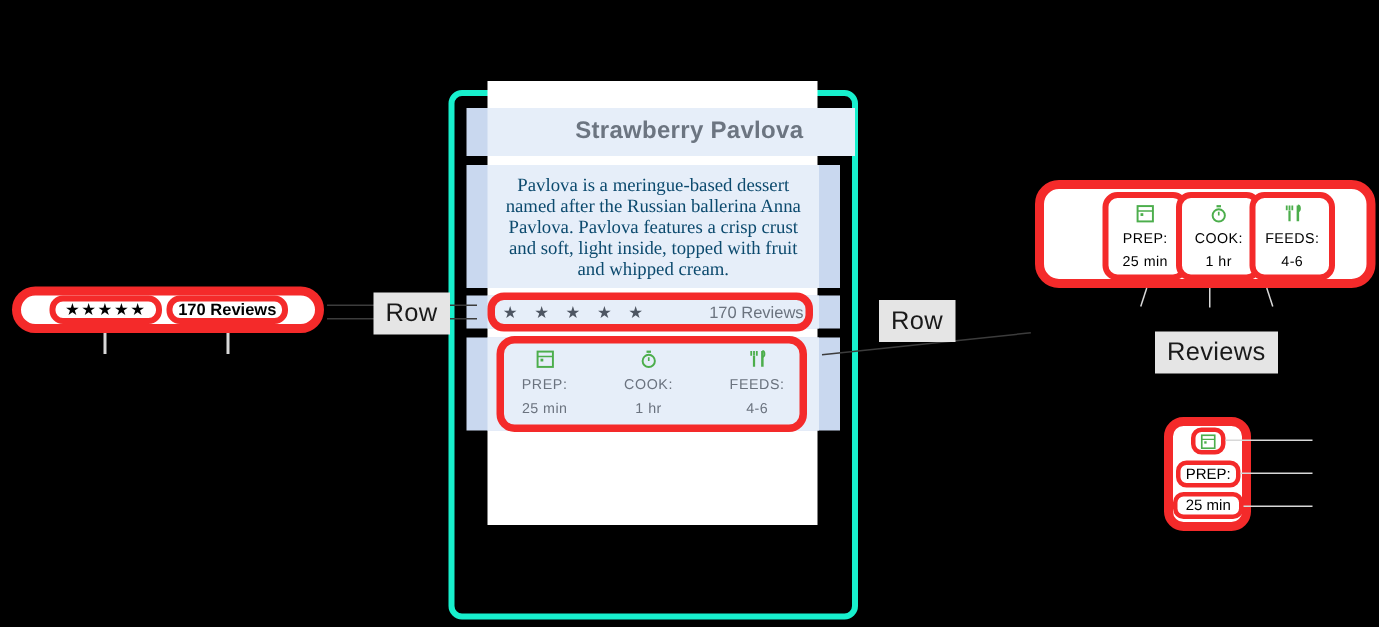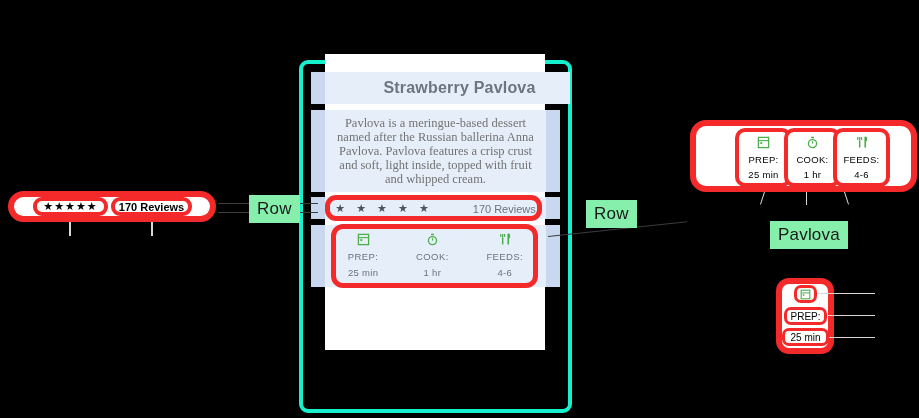--- a/index.html
+++ b/index.html
@@ -25,21 +25,21 @@
     border-radius:9px;
     box-sizing:border-box;
     display:flex;align-items:center;justify-content:center;
   }
   .redbox-t{
     border:3px solid #f42a2a;border-radius:7px;background:#ffffff;
     display:flex;align-items:center;justify-content:center;
     box-sizing:border-box;
   }
   .lbl{
-    position:absolute;background:#86efac;color:#1a1a1a;
+    position:absolute;background:#e5e5e5;color:#1a1a1a;
     font-size:17px;line-height:1;
     padding:5px 8px 6px 8px;
     letter-spacing:0.2px;
     white-space:nowrap;
   }
   .leader{position:absolute;background:#d8d8d8;}
   .leader.dark{background:#3c3c3c;}
 
   
   #frame-cyan{
@@ -62,21 +62,21 @@
   }
 
   #sec-title{left:325px;top:72px;width:221px;height:32px;
     display:flex;align-items:center;justify-content:center;padding-left:24px;}
   #sec-title .t{
     color:#6c7581;font-size:16px;font-weight:bold;letter-spacing:.2px;
   }
   #sec-desc{left:325px;top:110px;width:221px;height:82px;
     display:flex;align-items:center;justify-content:center;}
   #sec-desc .t{
-    color:#737373;font-family:"Liberation Serif", serif;
+    color:#0c4a6e;font-family:"Liberation Serif", serif;
     font-size:12.5px;line-height:14px;text-align:center;padding:0 8px;
   }
   #sec-rev{left:325px;top:197px;width:221px;height:22px;}
   #sec-meta{left:325px;top:225px;width:221px;height:62px;}
 
   
   #rev-inner{
     position:absolute;left:329px;top:198px;width:213px;height:21px;
     background:#e6eef9;display:flex;align-items:center;
     justify-content:center;gap:40px;
@@ -283,15 +283,15 @@
   <div class="redbox-t" id="s-v" style="position:absolute;">
     <span class="t">25 min</span>
   </div>
 
   <div class="leader" style="left:817px;top:293px;width:58px;height:1px;"></div>
   <div class="leader" style="left:827px;top:315px;width:48px;height:1px;"></div>
   <div class="leader" style="left:829px;top:337px;width:46px;height:1px;"></div>
 
   <div class="lbl" id="lbl-row-left">Row</div>
   <div class="lbl" id="lbl-row-right">Row</div>
-  <div class="lbl" id="lbl-column">Pavlova</div>
+  <div class="lbl" id="lbl-column">Reviews</div>
 
 </div>
 
 </body></html>

